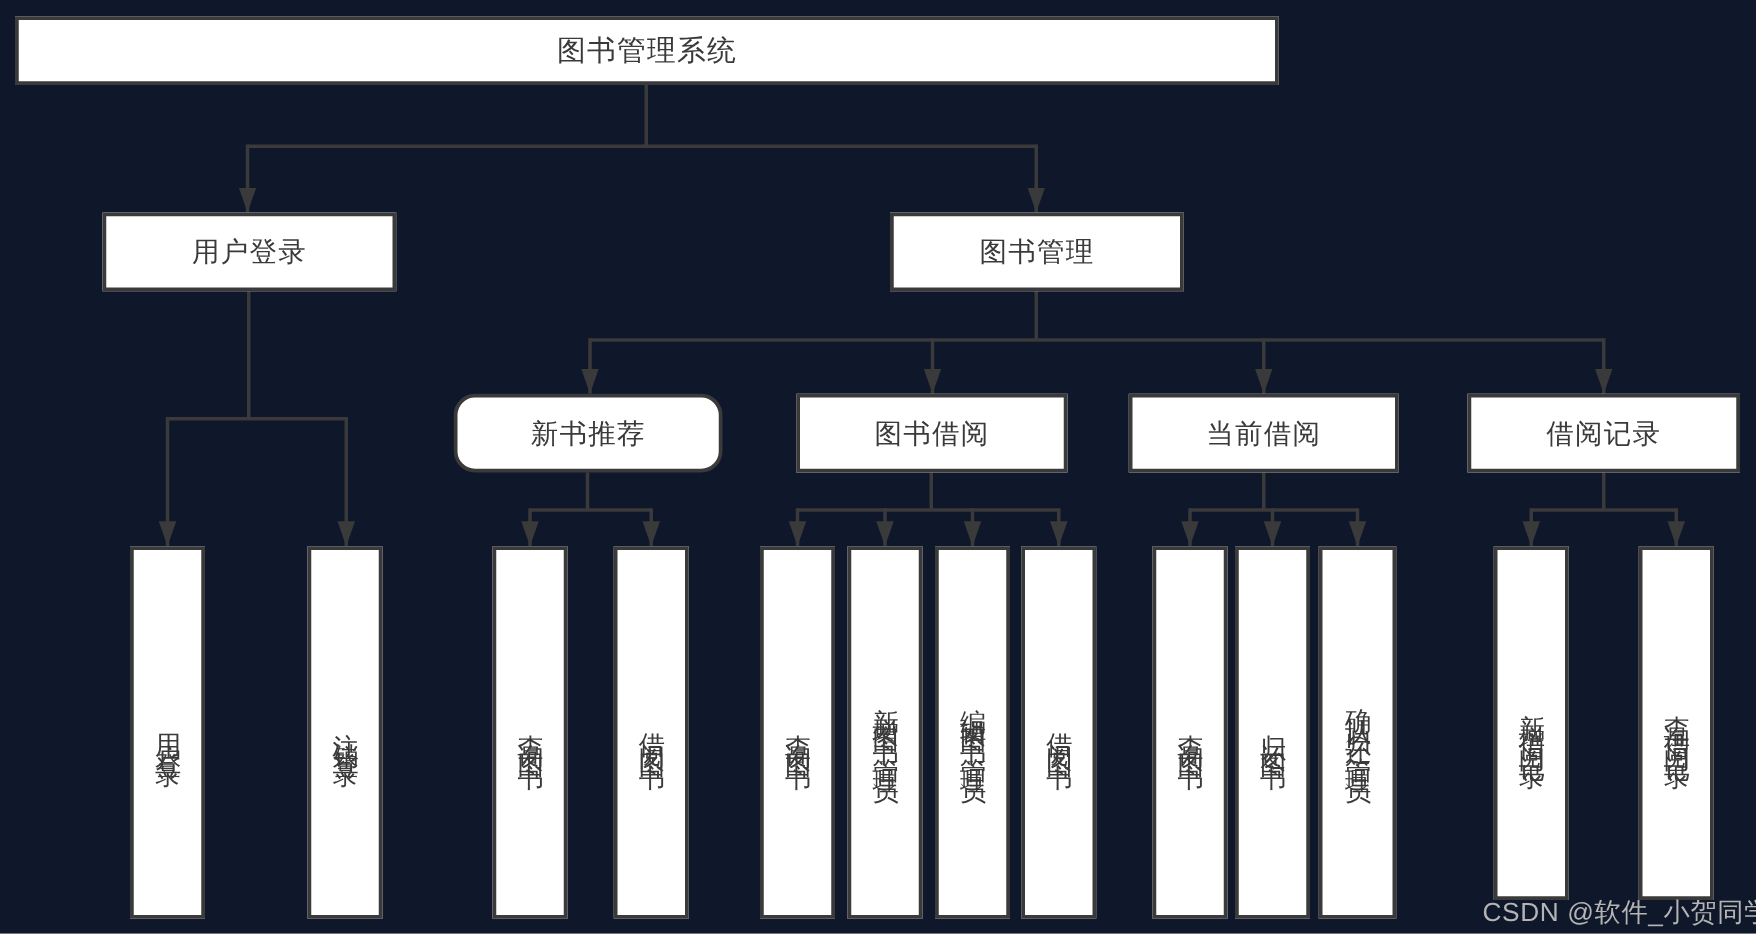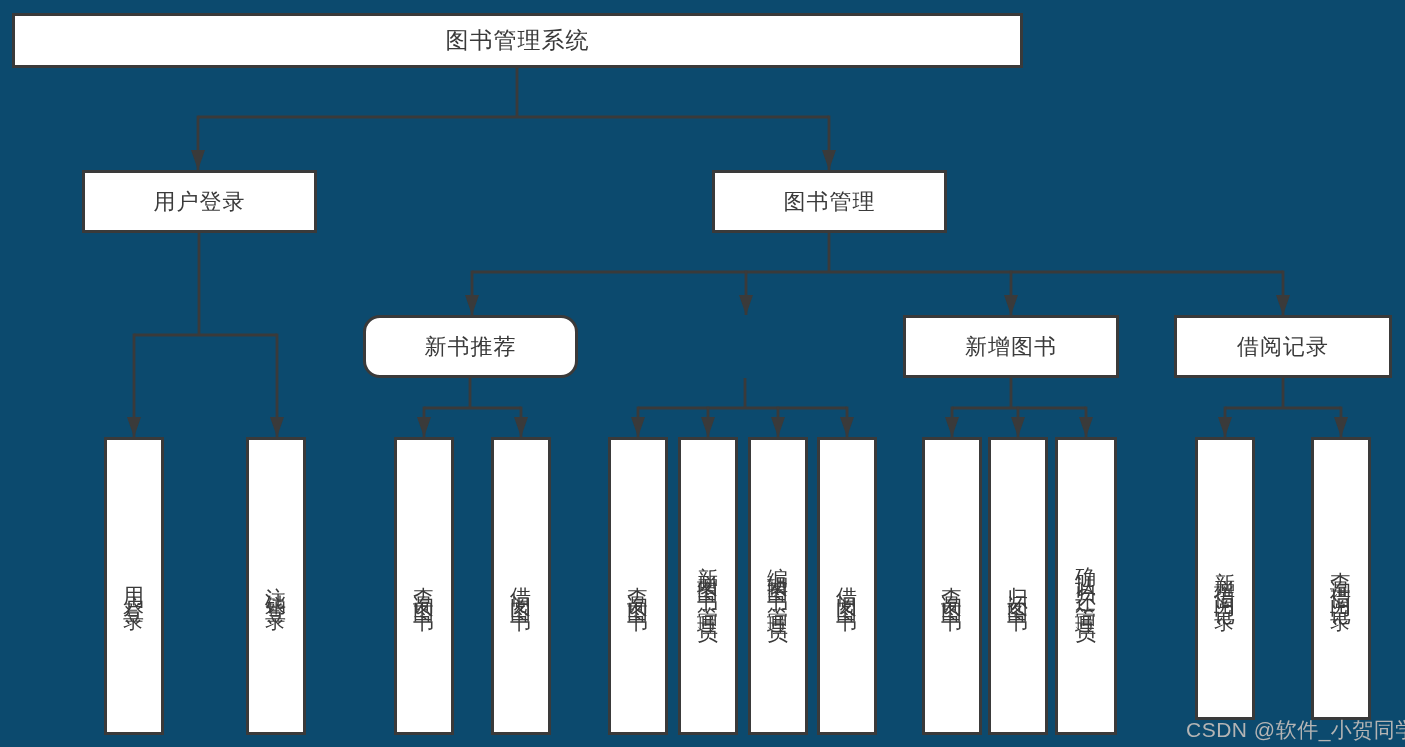--- a/index.html
+++ b/index.html
@@ -5,21 +5,21 @@
   html, body {
     margin: 0;
     padding: 0;
     background: #ffffff;
     font-family: "Liberation Sans", "DejaVu Sans", sans-serif;
   }
   .stage {
     position: relative;
     width: 1405px;
     height: 747px;
-    background: #0c4a6e;
+    background: #0f172a;
     overflow: hidden;
   }
   .connectors {
     position: absolute;
     left: 0;
     top: 0;
     z-index: 0;
   }
   .node {
     position: absolute;
@@ -121,22 +121,25 @@
   <div class="node h" style="left:82px; top:170px; width:235px; height:63px;">
     <span>用户登录</span>
   </div>
   <div class="node h" style="left:712px; top:170px; width:235px; height:63px;">
     <span>图书管理</span>
   </div>
 
   <div class="node h" style="left:363px; top:315px; width:215px; height:63px;border-radius:17px;">
     <span>新书推荐</span>
   </div>
+  <div class="node h" style="left:637px; top:315px; width:217px; height:63px;">
+    <span>图书借阅</span>
+  </div>
   <div class="node h" style="left:903px; top:315px; width:216px; height:63px;">
-    <span>新增图书</span>
+    <span>当前借阅</span>
   </div>
   <div class="node h" style="left:1174px; top:315px; width:218px; height:63px;">
     <span>借阅记录</span>
   </div>
 
   <div class="node leaf" style="left:104px; top:437px; width:60px; height:298px;">
     <span>用户登录</span>
   </div>
   <div class="node leaf" style="left:246px; top:437px; width:60px; height:298px;">
     <span>注销登录</span>

